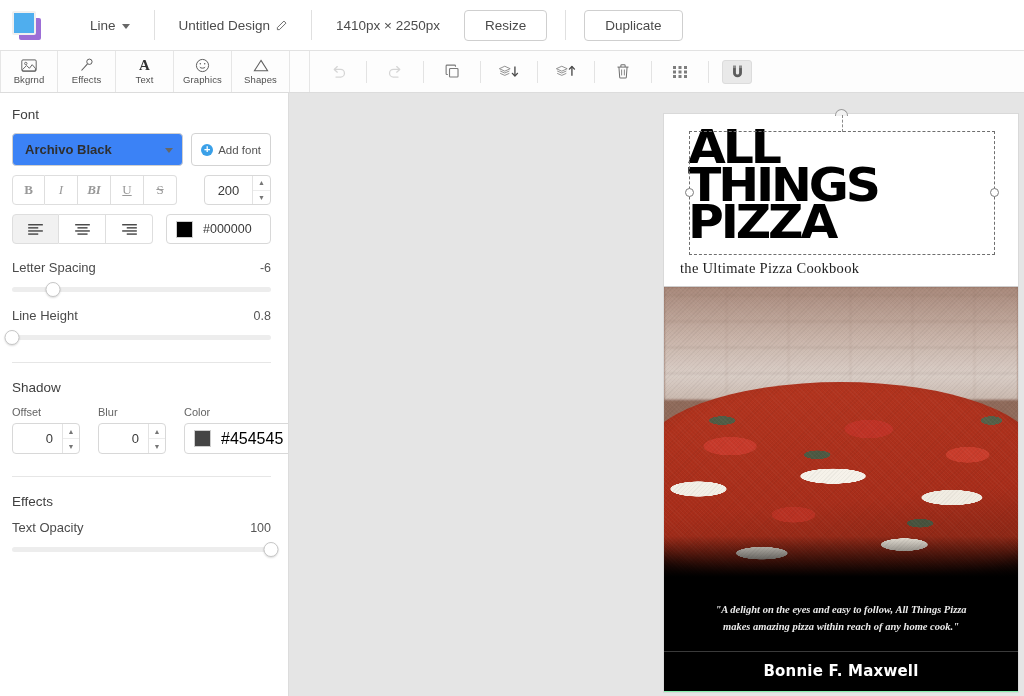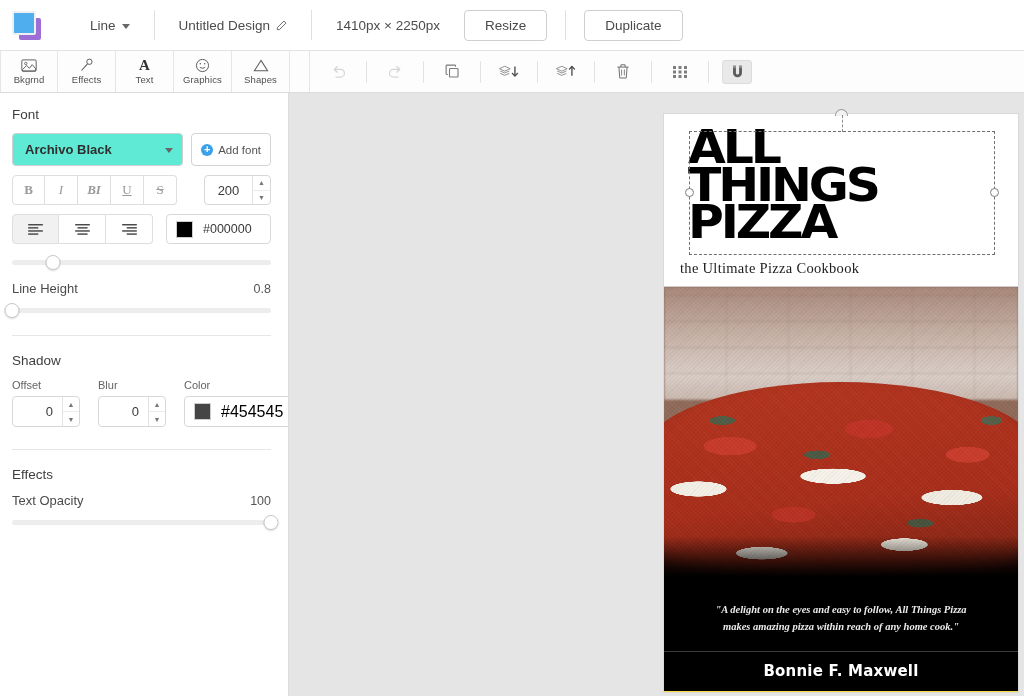--- a/index.html
+++ b/index.html
@@ -103,21 +103,21 @@
     margin-bottom: 11px; font-weight: normal;
   }
   .sec-title.spaced { margin-top: 17px; }
 
   .row { display: flex; align-items: center; gap: 8px; }
 
   
   .fsel {
     flex: 1; height: 33px;
     border: 1px solid #cfcfcf; border-radius: 4px;
-    background: #5eead4; display: flex; align-items: center;
+    background: #3b82f6; display: flex; align-items: center;
     padding: 0 9px 0 12px; cursor: pointer;
   }
   .fsel-name { flex: 1; font-size: 13px; font-weight: bold; color: #2f2f2f; }
   .addfont {
     height: 33px; border: 1px solid #d3d3d3; border-radius: 4px;
     background: #fff; display: flex; align-items: center;
     gap: 5px; padding: 0 9px; cursor: pointer;
   }
   .addfont .pc {
     width: 12px; height: 12px; border-radius: 50%;
@@ -221,21 +221,21 @@
 
   
   #canvasarea {
     flex: 1; background: #e5e5e5;
     display: flex; justify-content: center;
     position: relative; overflow: hidden;
   }
   #design {
     position: absolute; left: 375px; top: 21px;
     width: 354px; height: 578px;
-    background: #fde047;
+    background: #86efac;
     box-shadow: 0 0 0 1px rgba(0,0,0,.05);
   }
   #titlearea { height: 172px; position: relative; background: #fff; }
   #booktitle {
     position: absolute; left: 24px; top: 14px;
     font-family: "DejaVu Sans", sans-serif;
     font-weight: bold; font-size: 47px; line-height: .80;
     letter-spacing: -3px; color: #000; white-space: pre-line;
     transform: scaleX(1.04); transform-origin: left top;
   }
@@ -611,20 +611,24 @@
           </svg>
         </div>
       </div>
       <div class="colorbox">
         <span class="swatch" style="background:#000000"></span>
         <span class="hex">#000000</span>
       </div>
     </div>
 
     <div class="sl-wrap">
+      <div class="sl-head">
+        <span class="sl-label">Letter Spacing</span>
+        <span class="sl-val">-6</span>
+      </div>
       <div class="sl-track">
         <span class="sl-knob" id="ls-knob" style="left: 16%;"></span>
       </div>
     </div>
 
     <div class="sl-wrap">
       <div class="sl-head">
         <span class="sl-label">Line Height</span>
         <span class="sl-val">0.8</span>
       </div>

